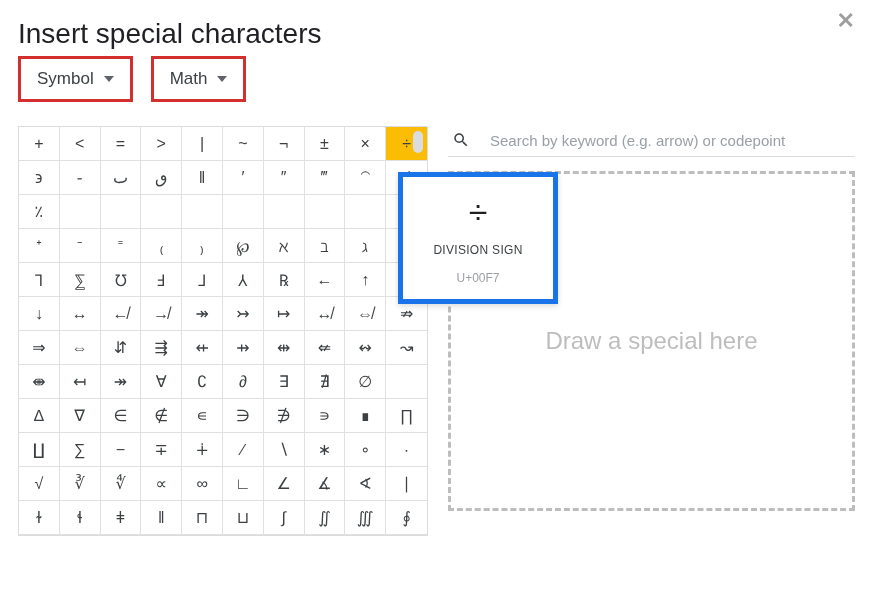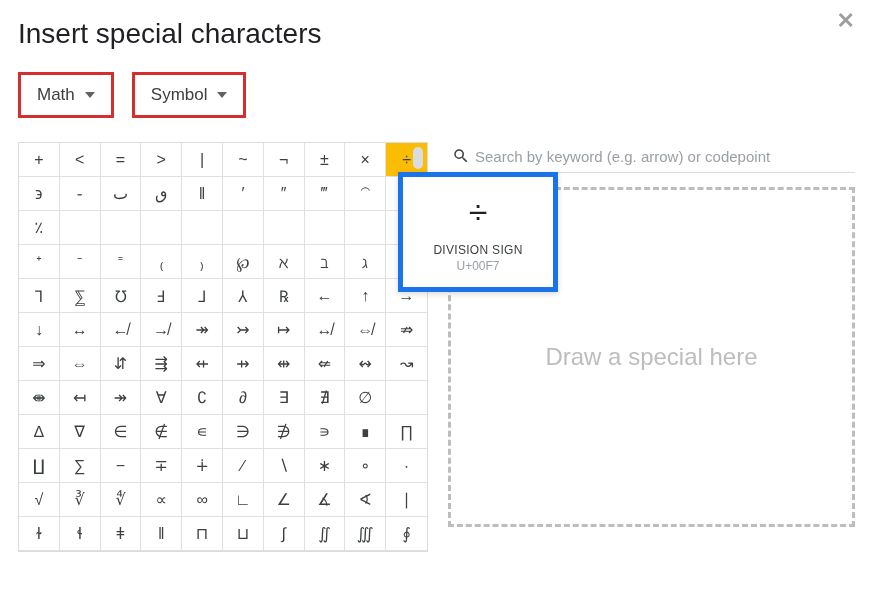--- a/index.html
+++ b/index.html
@@ -17,21 +17,21 @@
       color: #9e9e9e;
       font-size: 22px;
       font-weight: bold;
       cursor: pointer;
       line-height: 1;
     }
     .title {
       font-size: 28px;
       font-weight: 400;
       color: #202124;
-      margin-bottom: 22px;
+      margin-bottom: 6px;
     }
     .dropdowns {
       display: flex;
       gap: 18px;
       margin-bottom: 24px;
     }
     .dropdown {
       border: 3px solid #d32f2f;
       padding: 10px 16px;
       display: flex;
@@ -90,21 +90,21 @@
     .right-panel {
       flex: 1;
       display: flex;
       flex-direction: column;
       gap: 14px;
       position: relative;
     }
     .search-row {
       display: flex;
       align-items: center;
-      gap: 5px;
+      gap: 20px;
       border-bottom: 1px solid #dadce0;
       padding: 5px 4px 7px 4px;
     }
     .search-icon-svg {
       width: 18px; height: 18px;
       fill: #3c4043;
     }
     .search-input {
       border: none;
       outline: none;
@@ -146,37 +146,37 @@
     .tooltip-name {
       font-size: 12px;
       color: #3c4043;
       letter-spacing: 0.3px;
       text-align: left;
     }
     .tooltip-code {
       font-size: 12px;
       color: #9aa0a6;
       text-align: center;
-      margin-top: 2px;
+      margin-top: 14px;
     }
   </style>
 </head>
 <body>
 
 <span class="close-icon">✕</span>
 
 <h1 class="title">Insert special characters</h1>
 
 <div class="dropdowns">
   <div class="dropdown">
-    <span>Math</span>
+    <span>Symbol</span>
     <span class="caret"></span>
   </div>
   <div class="dropdown">
-    <span>Symbol</span>
+    <span>Math</span>
     <span class="caret"></span>
   </div>
 </div>
 
 <div class="main-row">
   <div class="left-panel">
     <div class="char-grid-wrap">
       <div class="char-grid" id="char-grid">
           <div class="char-cell">+</div>
           <div class="char-cell">&lt;</div>

